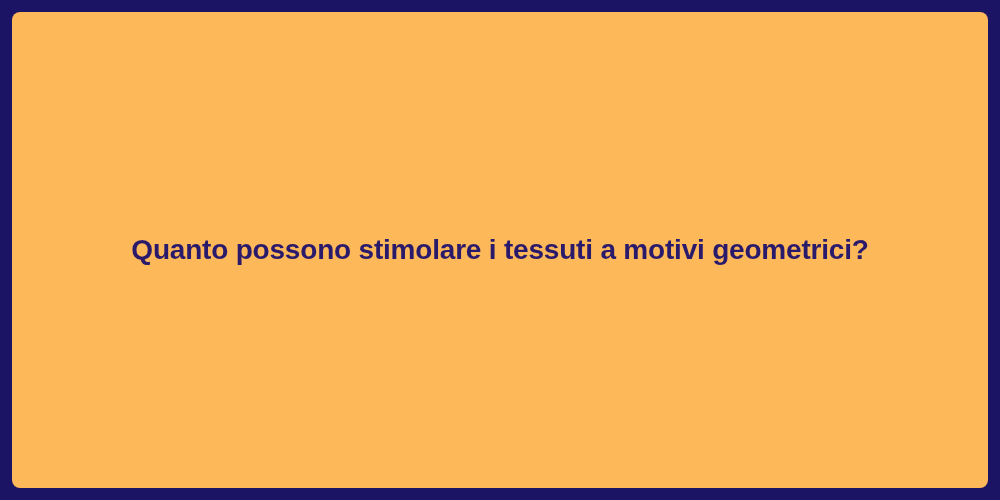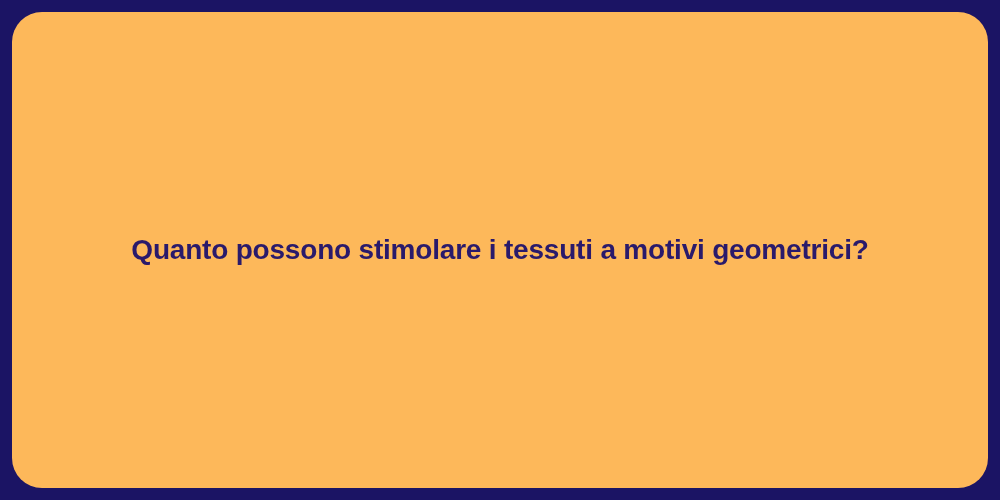--- a/index.html
+++ b/index.html
@@ -22,21 +22,21 @@
     height: 500px;
     background: #1b1464;
     padding: 12px;
   }
 
   .card {
     box-sizing: border-box;
     width: 100%;
     height: 100%;
     background: #fdb85a;
-    border-radius: 30px;
+    border-radius: 8px;
     display: flex;
     align-items: center;
     justify-content: center;
     padding: 0 40px;
   }
 
   .headline {
     margin: 0;
     font-family: "Liberation Sans", sans-serif;
     font-size: 28px;

